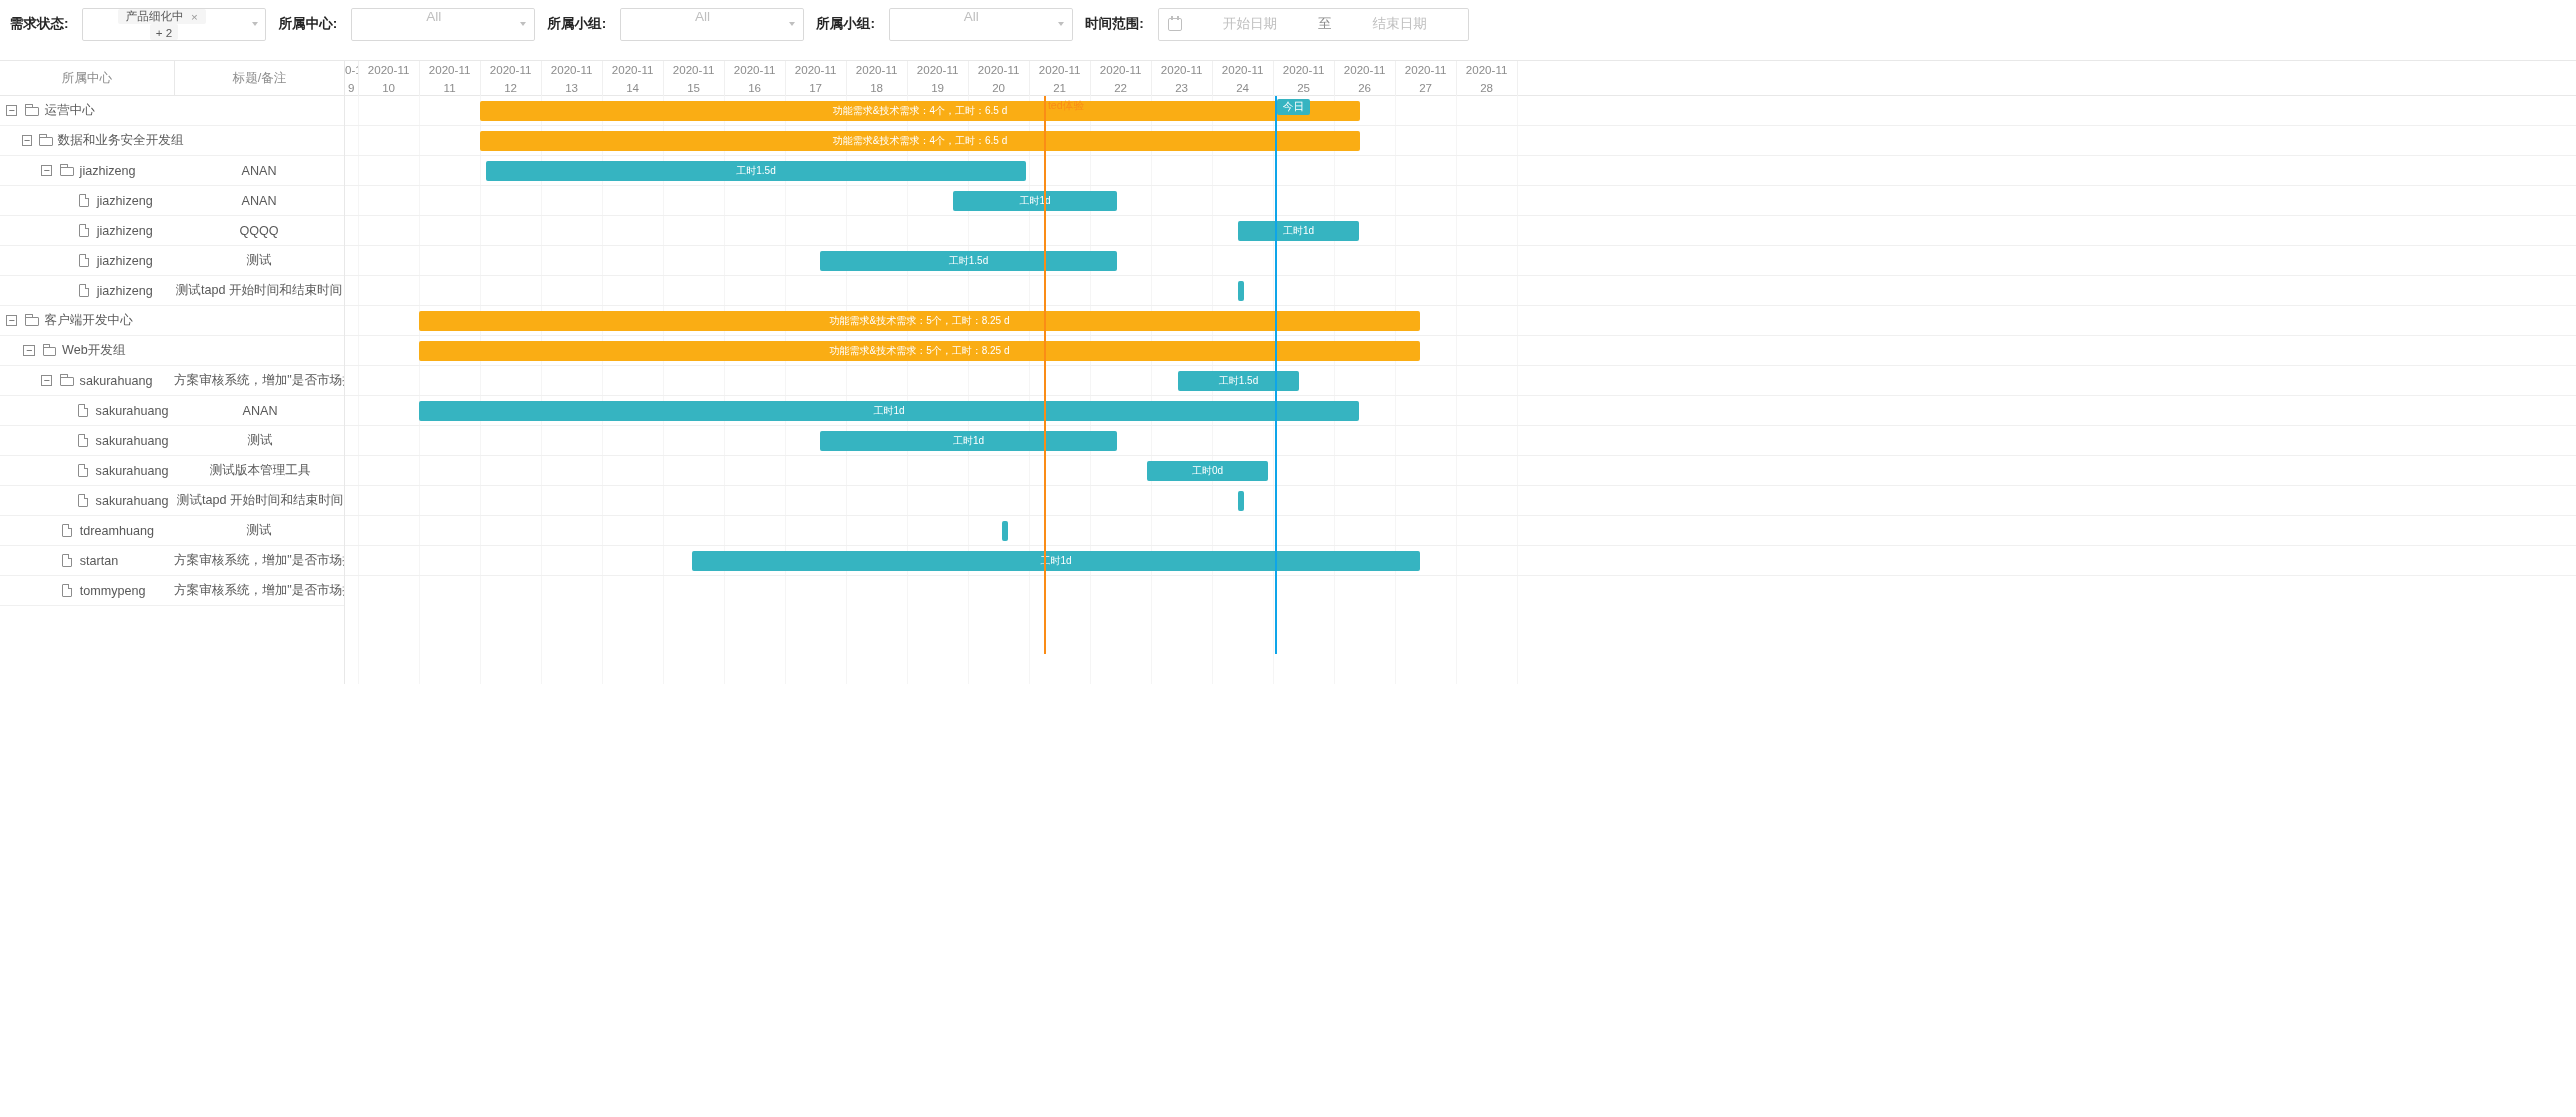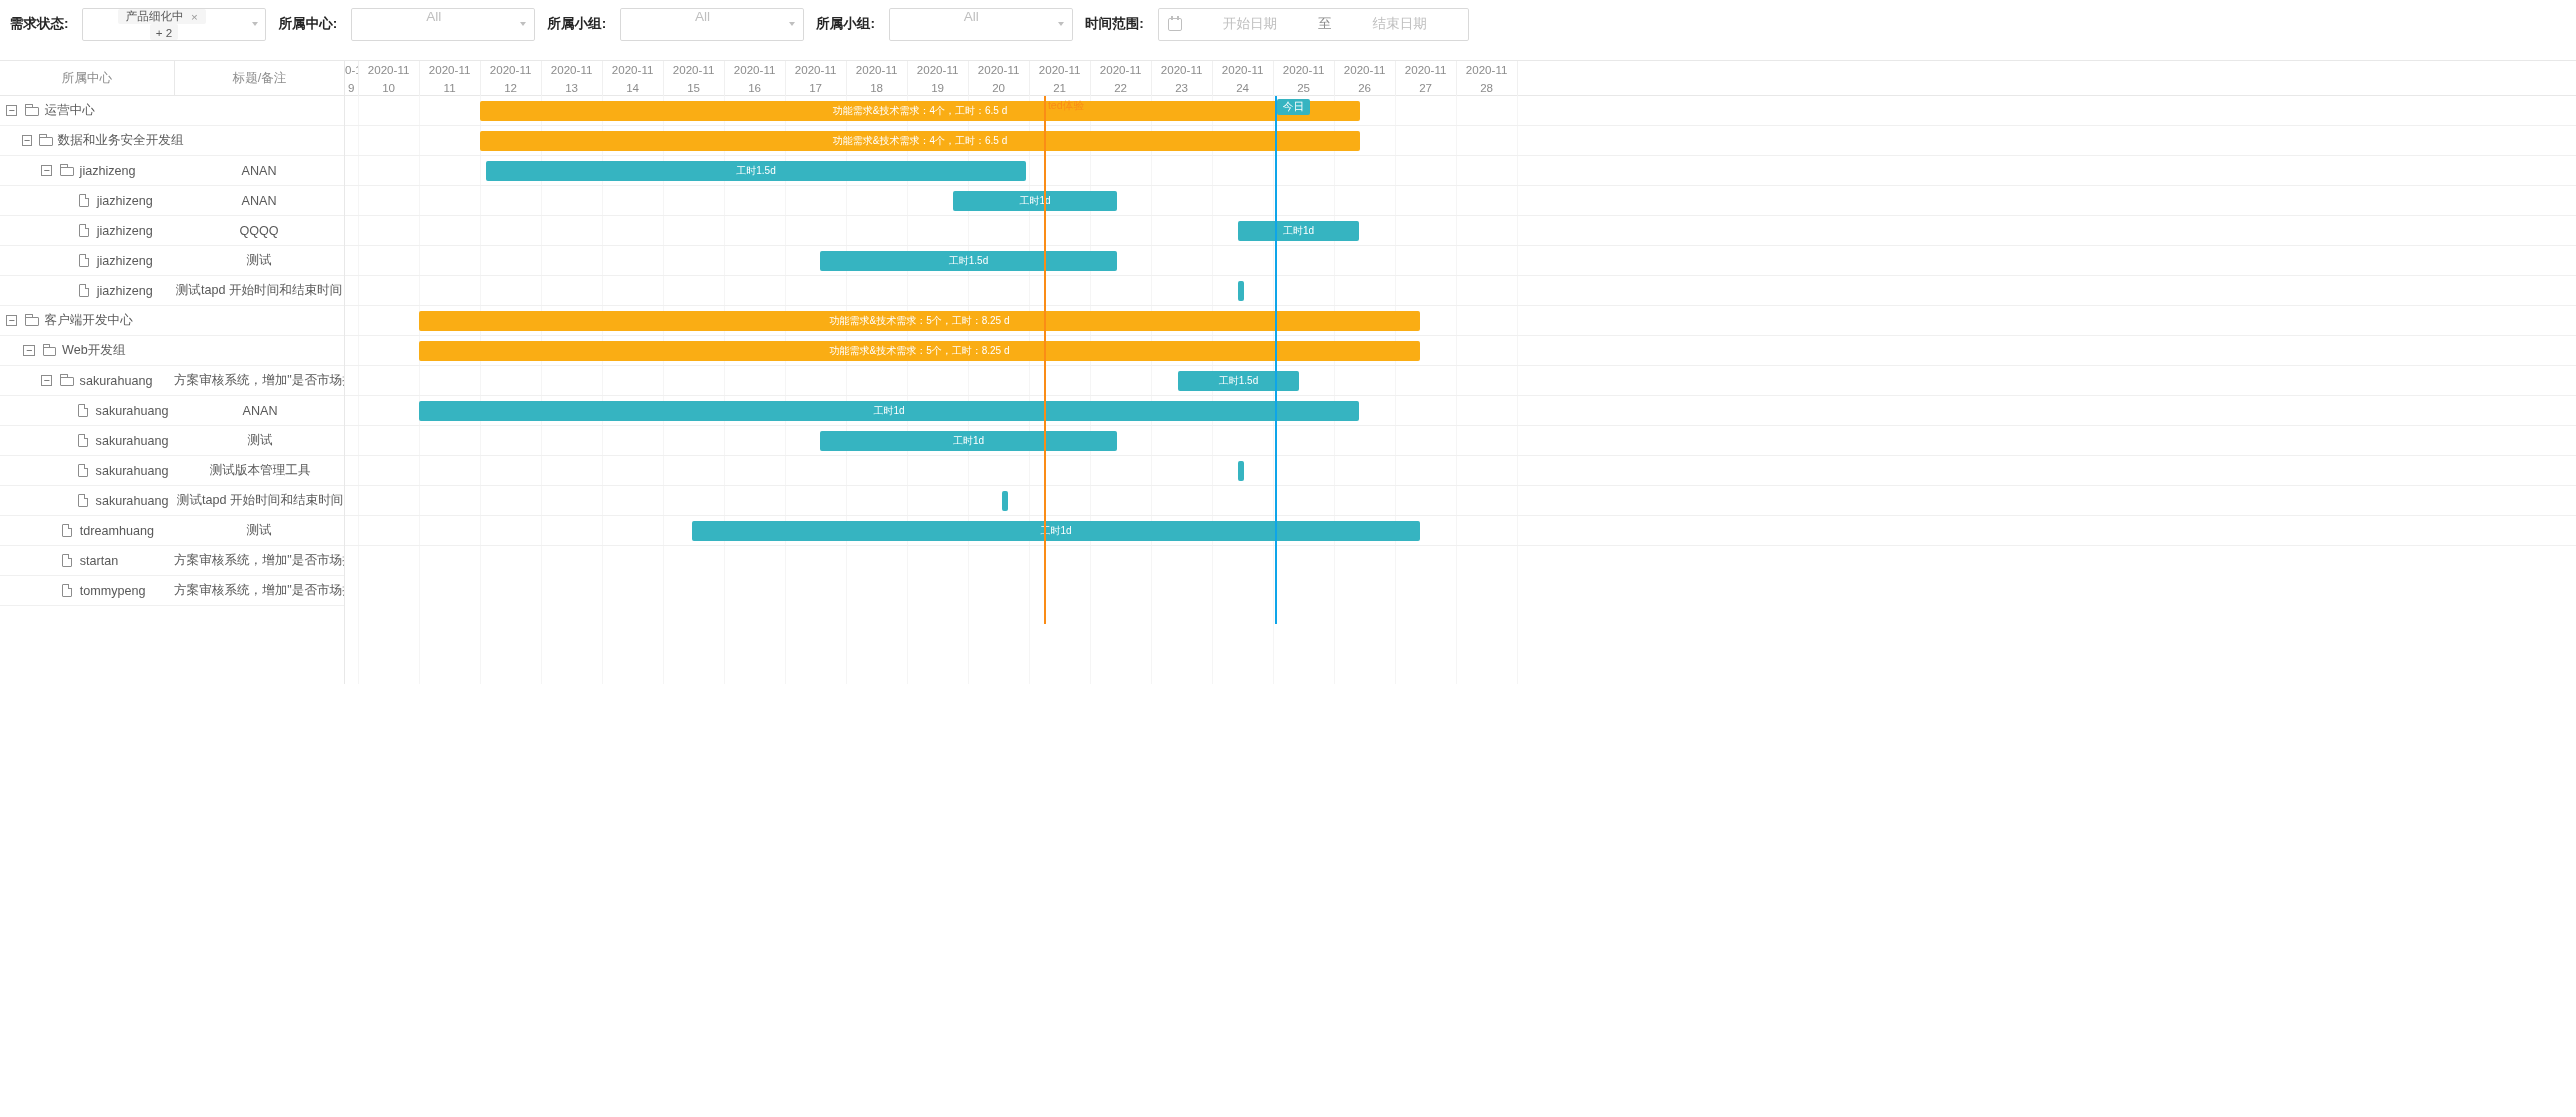--- a/index.html
+++ b/index.html
@@ -541,20 +541,23 @@
         <div class="g-row">
           <div class="bar teal" style="left: 833px; width: 121px;">工时1.5d</div>
         </div>
         <div class="g-row">
           <div class="bar teal" style="left: 74px; width: 940px;">工时1d</div>
         </div>
         <div class="g-row">
           <div class="bar teal" style="left: 475px; width: 297px;">工时1d</div>
         </div>
         <div class="g-row">
+          <div class="bar teal" style="left: 802px; width: 121px;">工时0d</div>
+        </div>
+        <div class="g-row">
           <div class="bar teal" style="left: 893px; width: 6px;"></div>
         </div>
         <div class="g-row">
           <div class="bar teal" style="left: 657px; width: 6px;"></div>
         </div>
         <div class="g-row">
           <div class="bar teal" style="left: 347px; width: 728px;">工时1d</div>
         </div>
         <div class="blank-tail"></div>
         <div class="marker-evt" style="left: 699px;">

